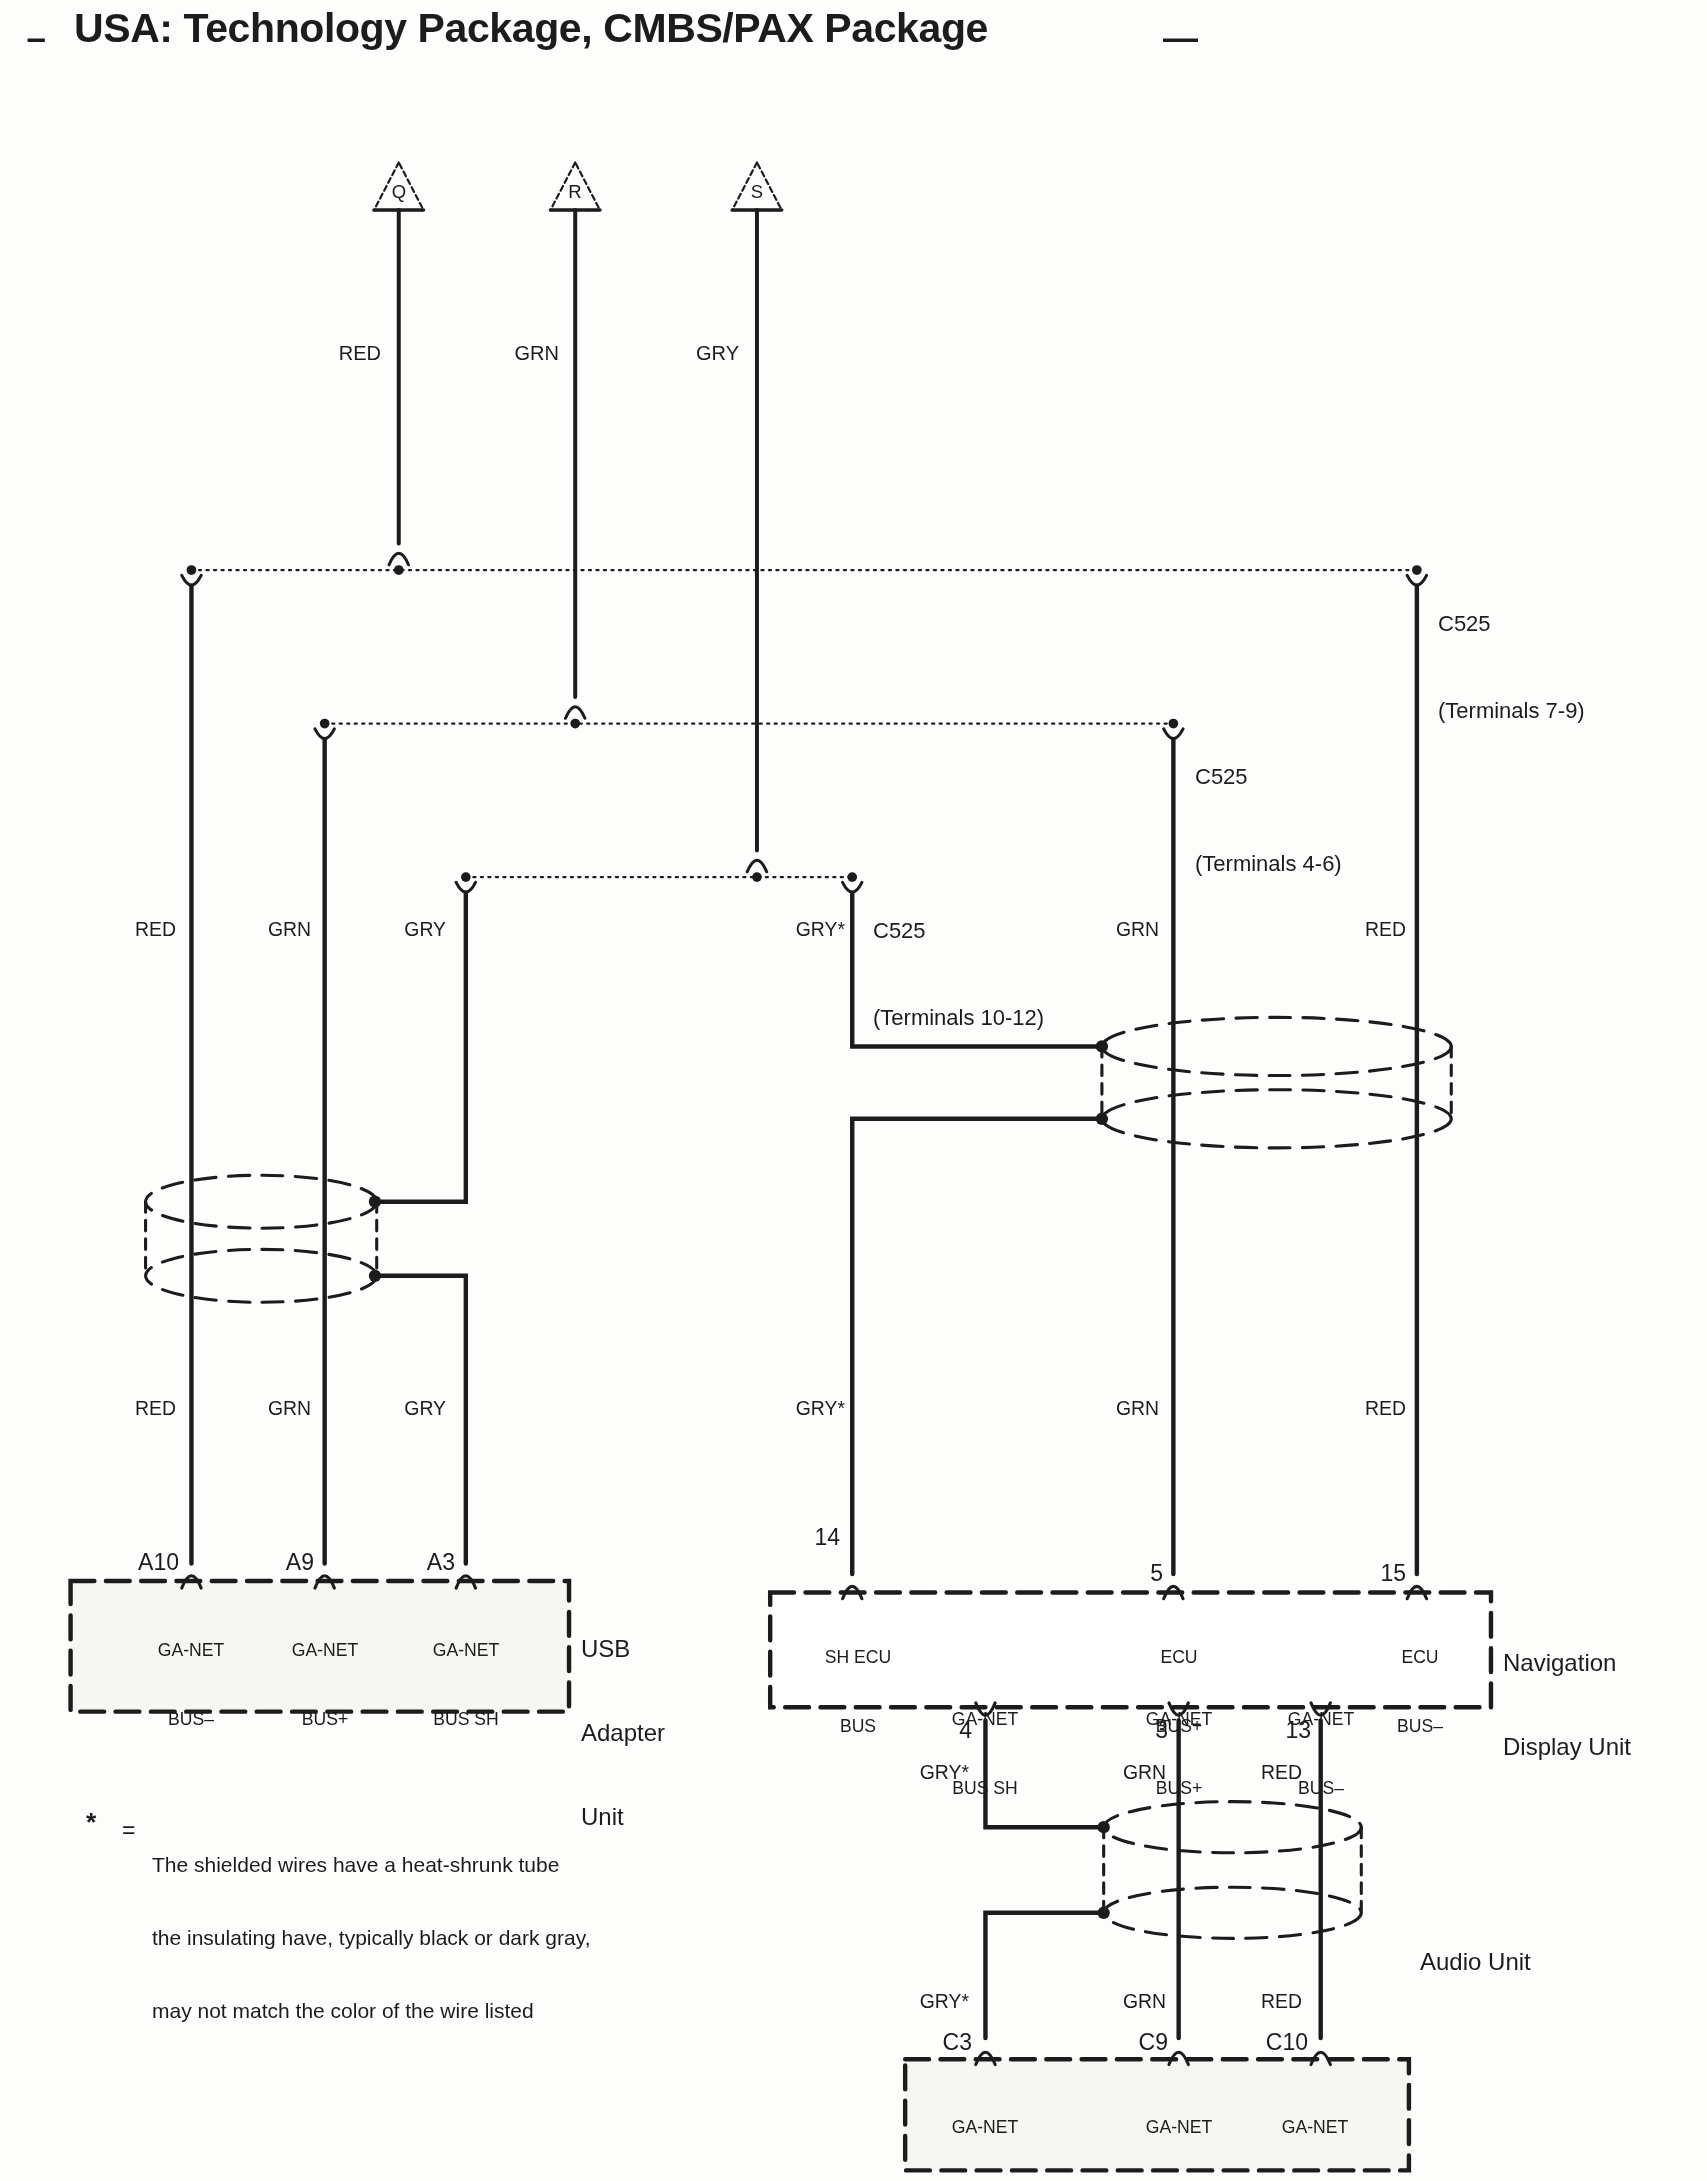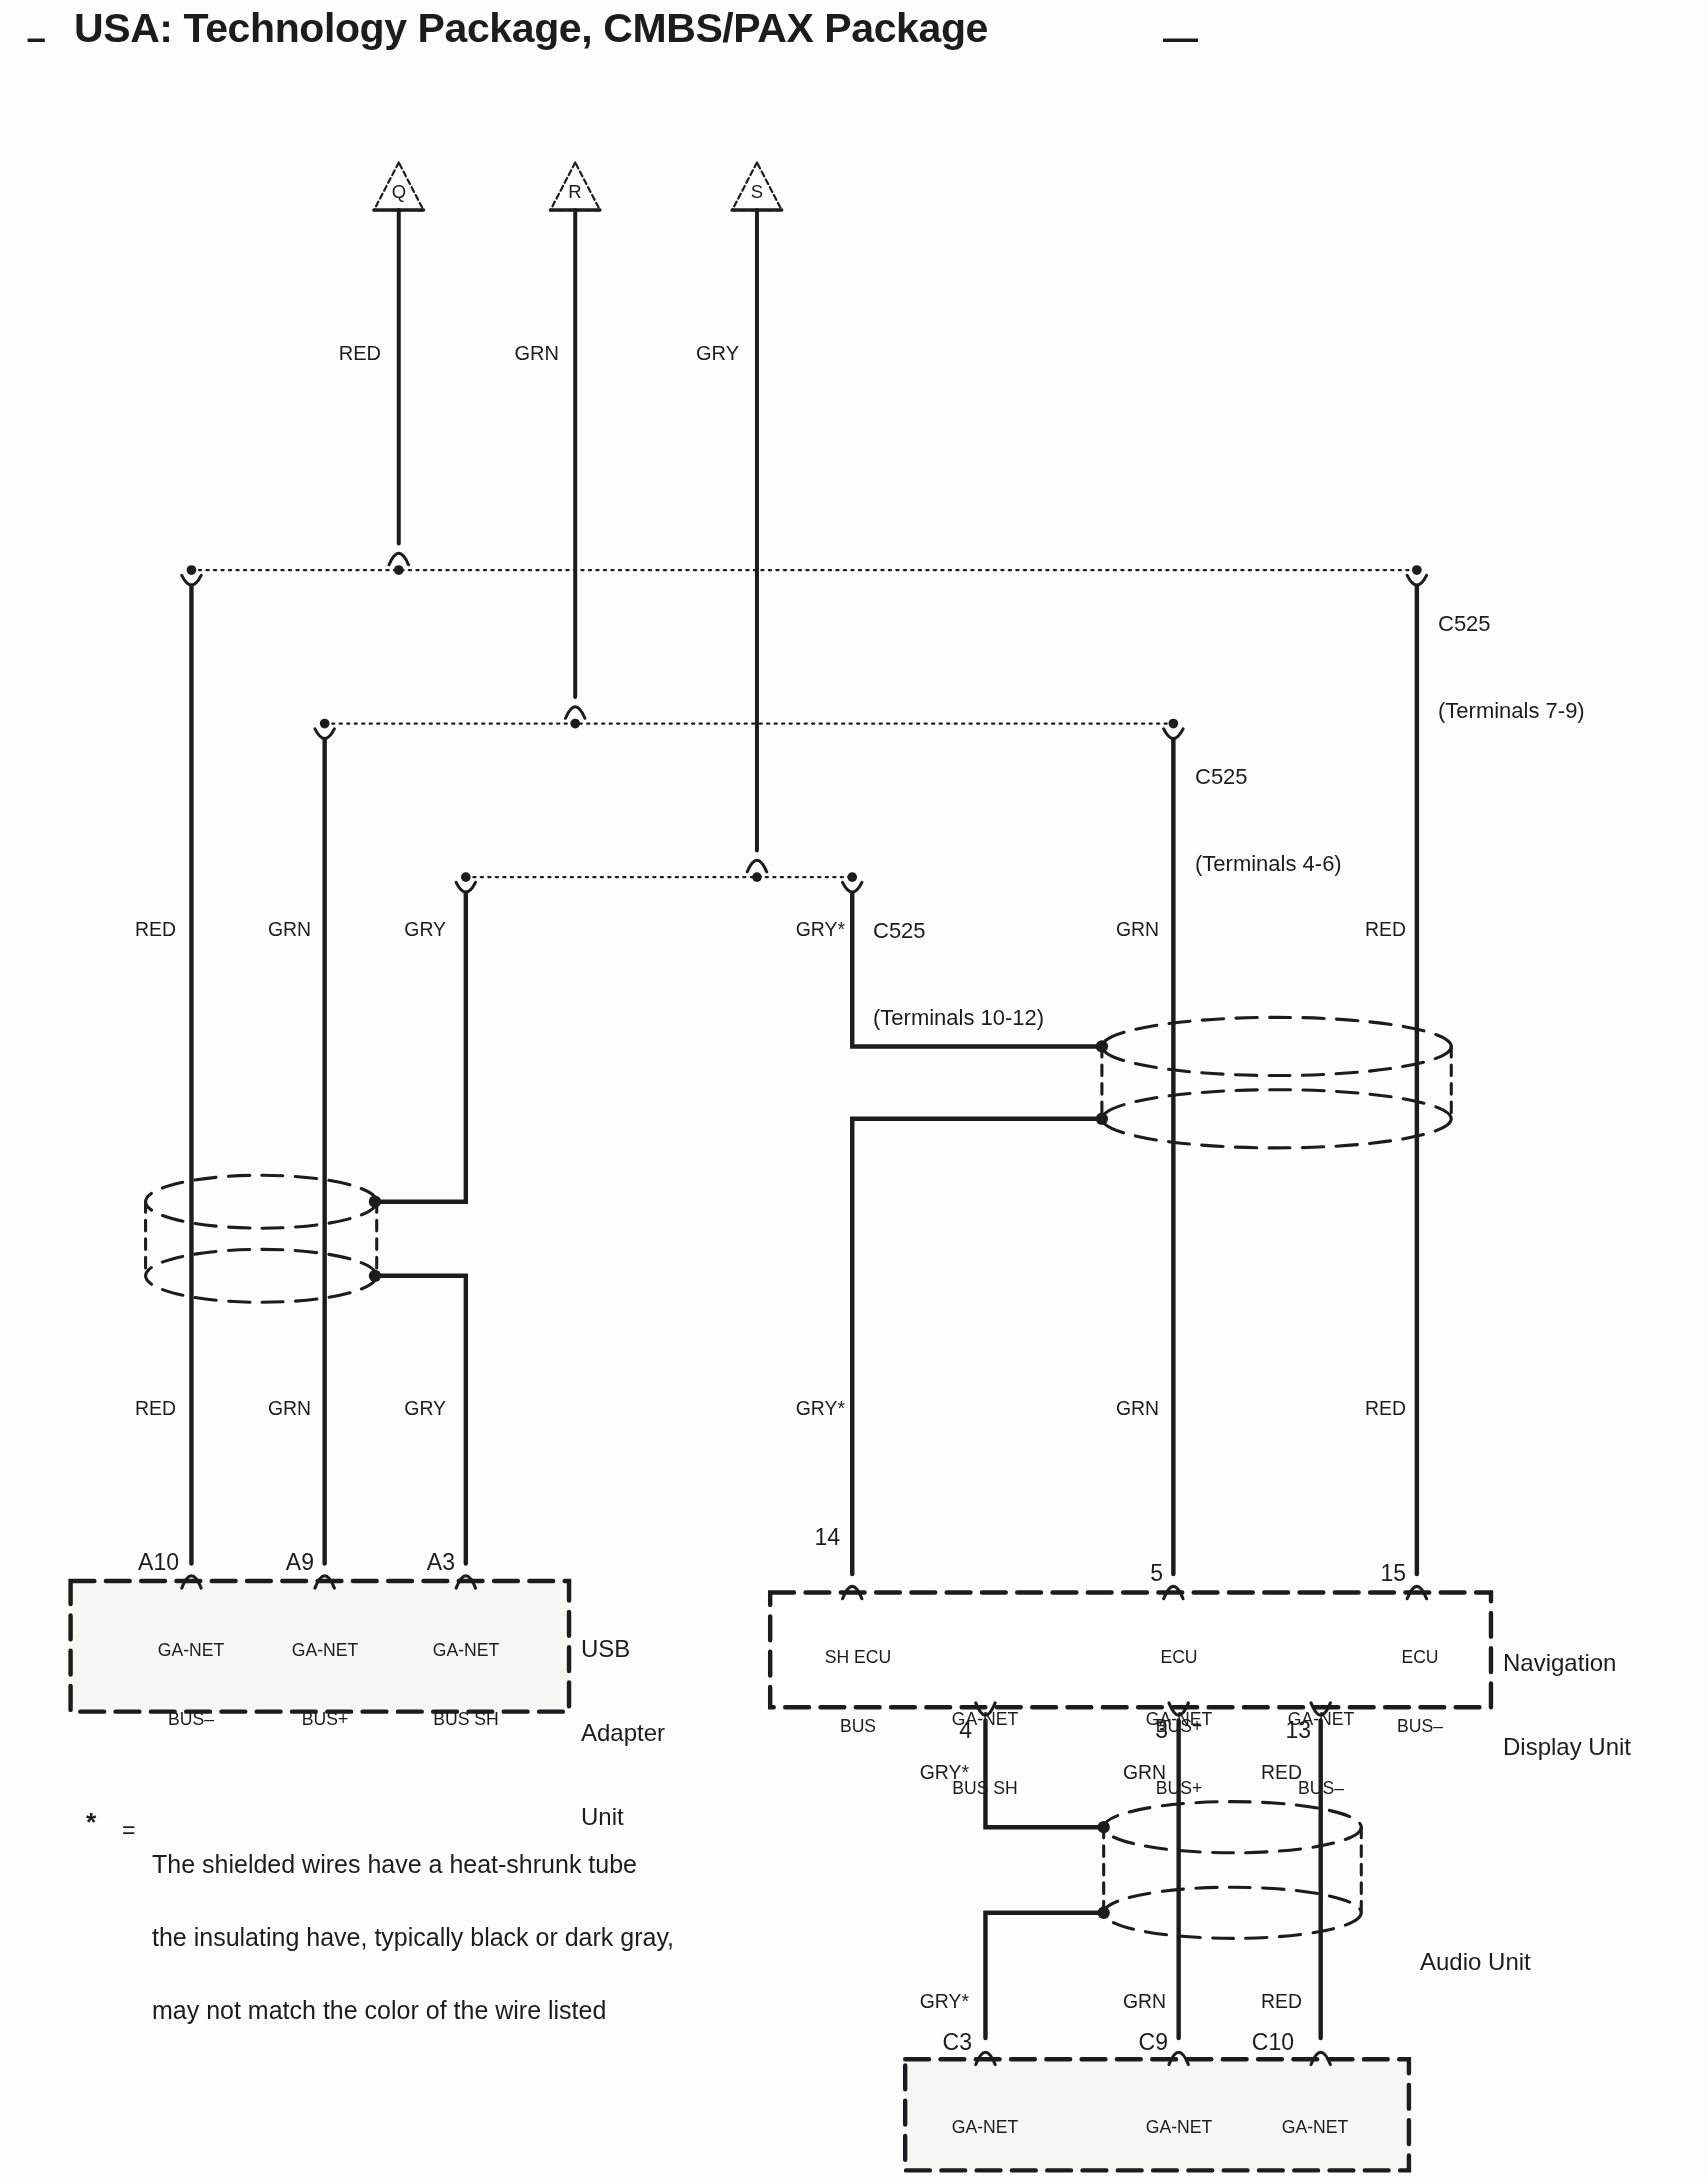--- a/index.html
+++ b/index.html
@@ -15,21 +15,21 @@
   .txt{position:absolute;z-index:3;white-space:pre;color:#1c1c1c;}
   .title-main{font-size:41px;font-weight:bold;letter-spacing:-0.4px;}
   .title-dash{font-size:35px;font-weight:bold;}
   .tri-letter{font-size:18.5px;transform:translateX(-50%);}
   .wire-label{font-size:19.4px;text-align:right;}
   .top-wire-label{font-size:20px;text-align:right;}
   .c525{font-size:22px;line-height:29px;}
   .pin-id{font-size:23px;text-align:right;}
   .pin-caption{font-size:17.6px;line-height:23px;text-align:center;width:168px;transform:translateX(-50%);}
   .unit-caption{font-size:24px;line-height:28px;}
-  .footnote-line{font-size:25px;line-height:41px;}
+  .footnote-line{font-size:21px;line-height:41px;}
   .fn-sym{font-size:26.5px;font-weight:bold;}
   .fn-eq{font-size:23px;}
 </style>
 </head>
 <body>
 
 <div id="page">
 
   <svg id="wiring-svg" width="1708" height="2182" viewBox="0 0 1936 2473" fill="none" stroke="#1c1c1c" stroke-linecap="round">
 
@@ -247,21 +247,21 @@
   <span class="txt wire-label" style="right:739px;top:1761px;">GRY*</span>
   <span class="txt wire-label" style="right:542px;top:1761px;">GRN</span>
   <span class="txt wire-label" style="right:406px;top:1761px;">RED</span>
 
   <span class="txt wire-label" style="right:739px;top:1990px;">GRY*</span>
   <span class="txt wire-label" style="right:542px;top:1990px;">GRN</span>
   <span class="txt wire-label" style="right:406px;top:1990px;">RED</span>
 
   <span class="txt pin-id" style="right:736px;top:2029px;">C3</span>
   <span class="txt pin-id" style="right:540px;top:2029px;text-align:right;">C9</span>
-  <span class="txt pin-id" style="right:414px;top:2029px;">C10</span>
+  <span class="txt pin-id" style="right:400px;top:2029px;">C10</span>
 
   <div class="txt pin-caption" style="left:985px;top:2070px;">
     <div>GA-NET</div>
     
   </div>
   <div class="txt pin-caption" style="left:1179px;top:2070px;">
     <div>GA-NET</div>
     
   </div>
   <div class="txt pin-caption" style="left:1315px;top:2070px;">

